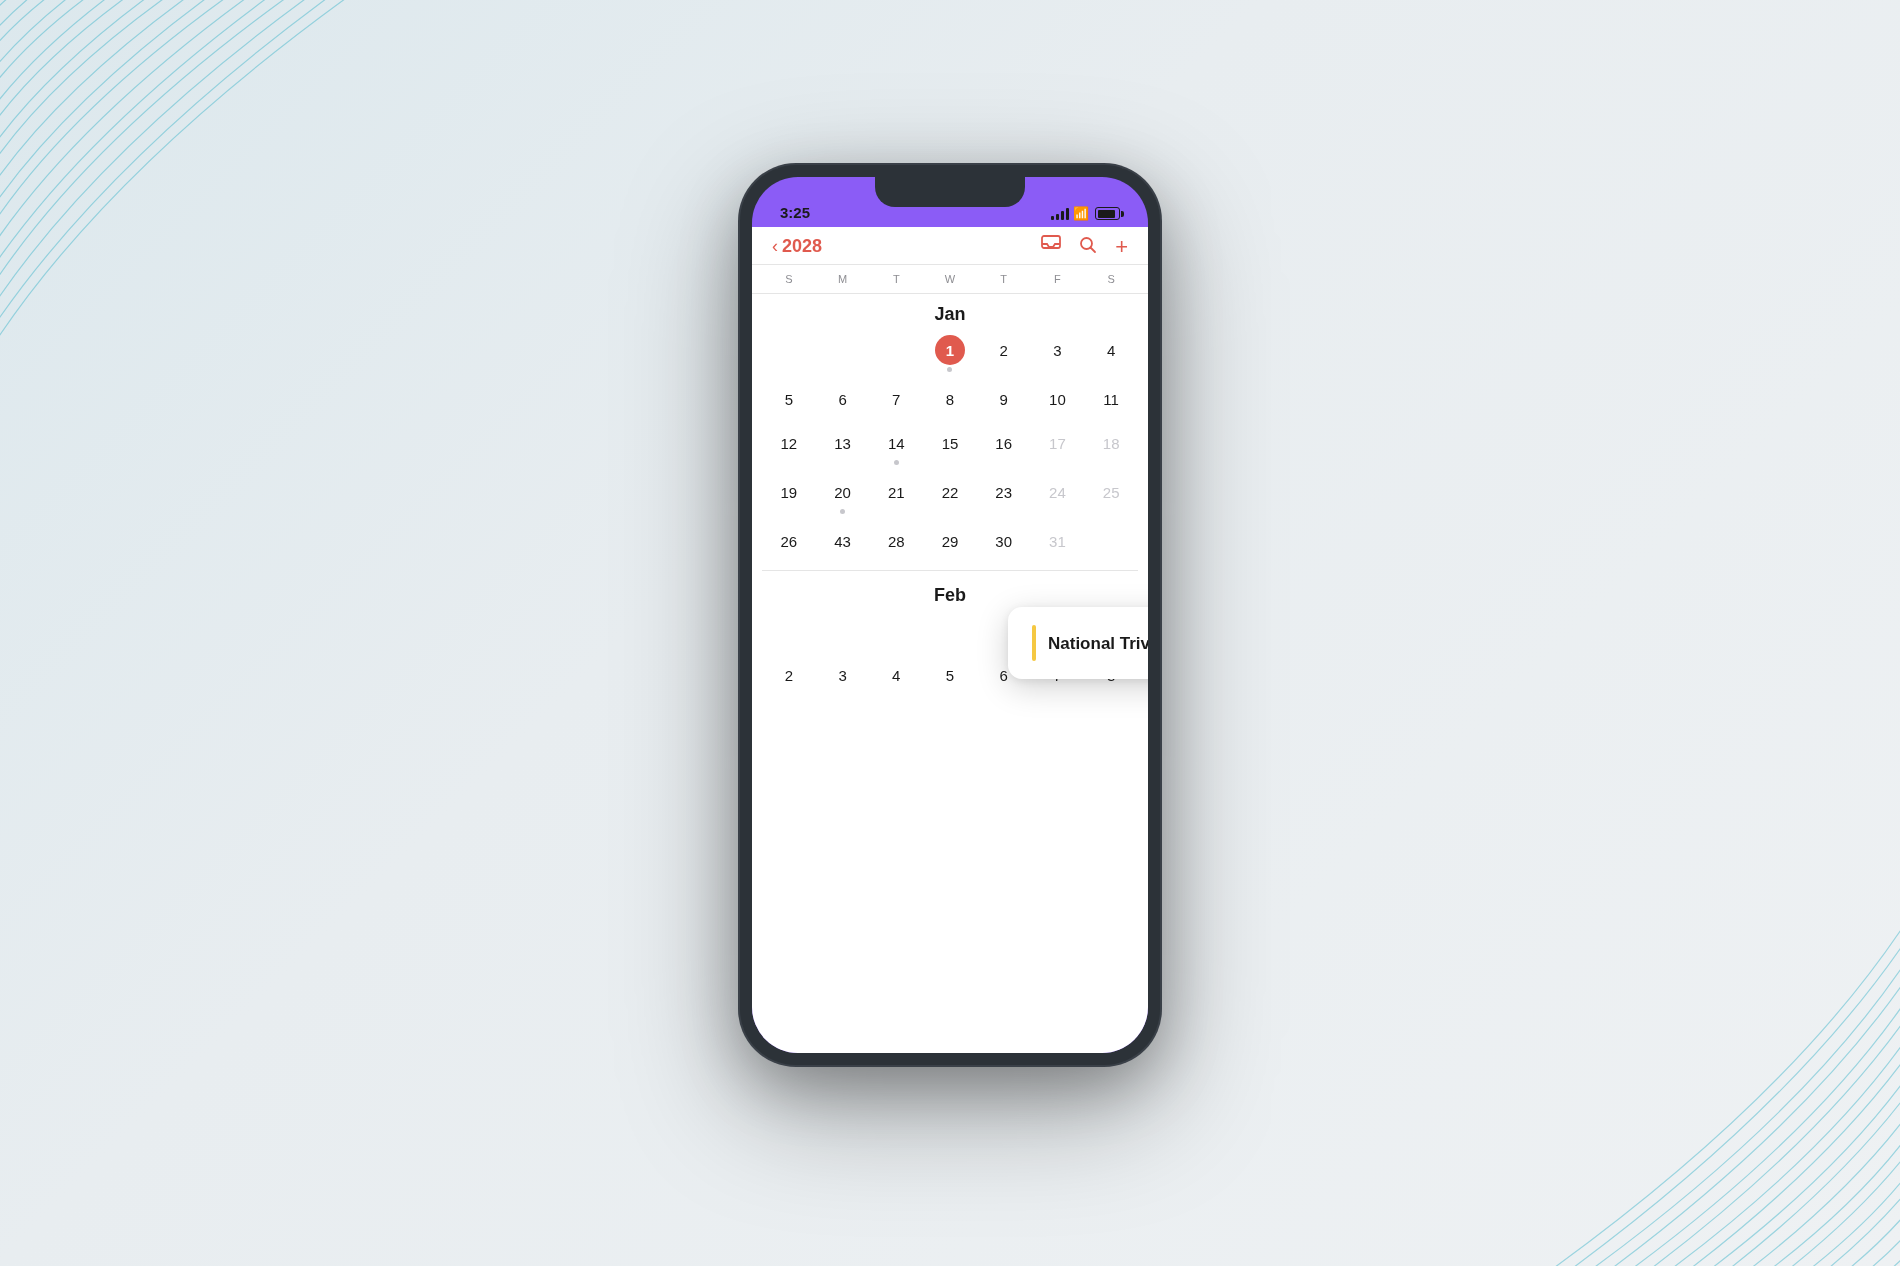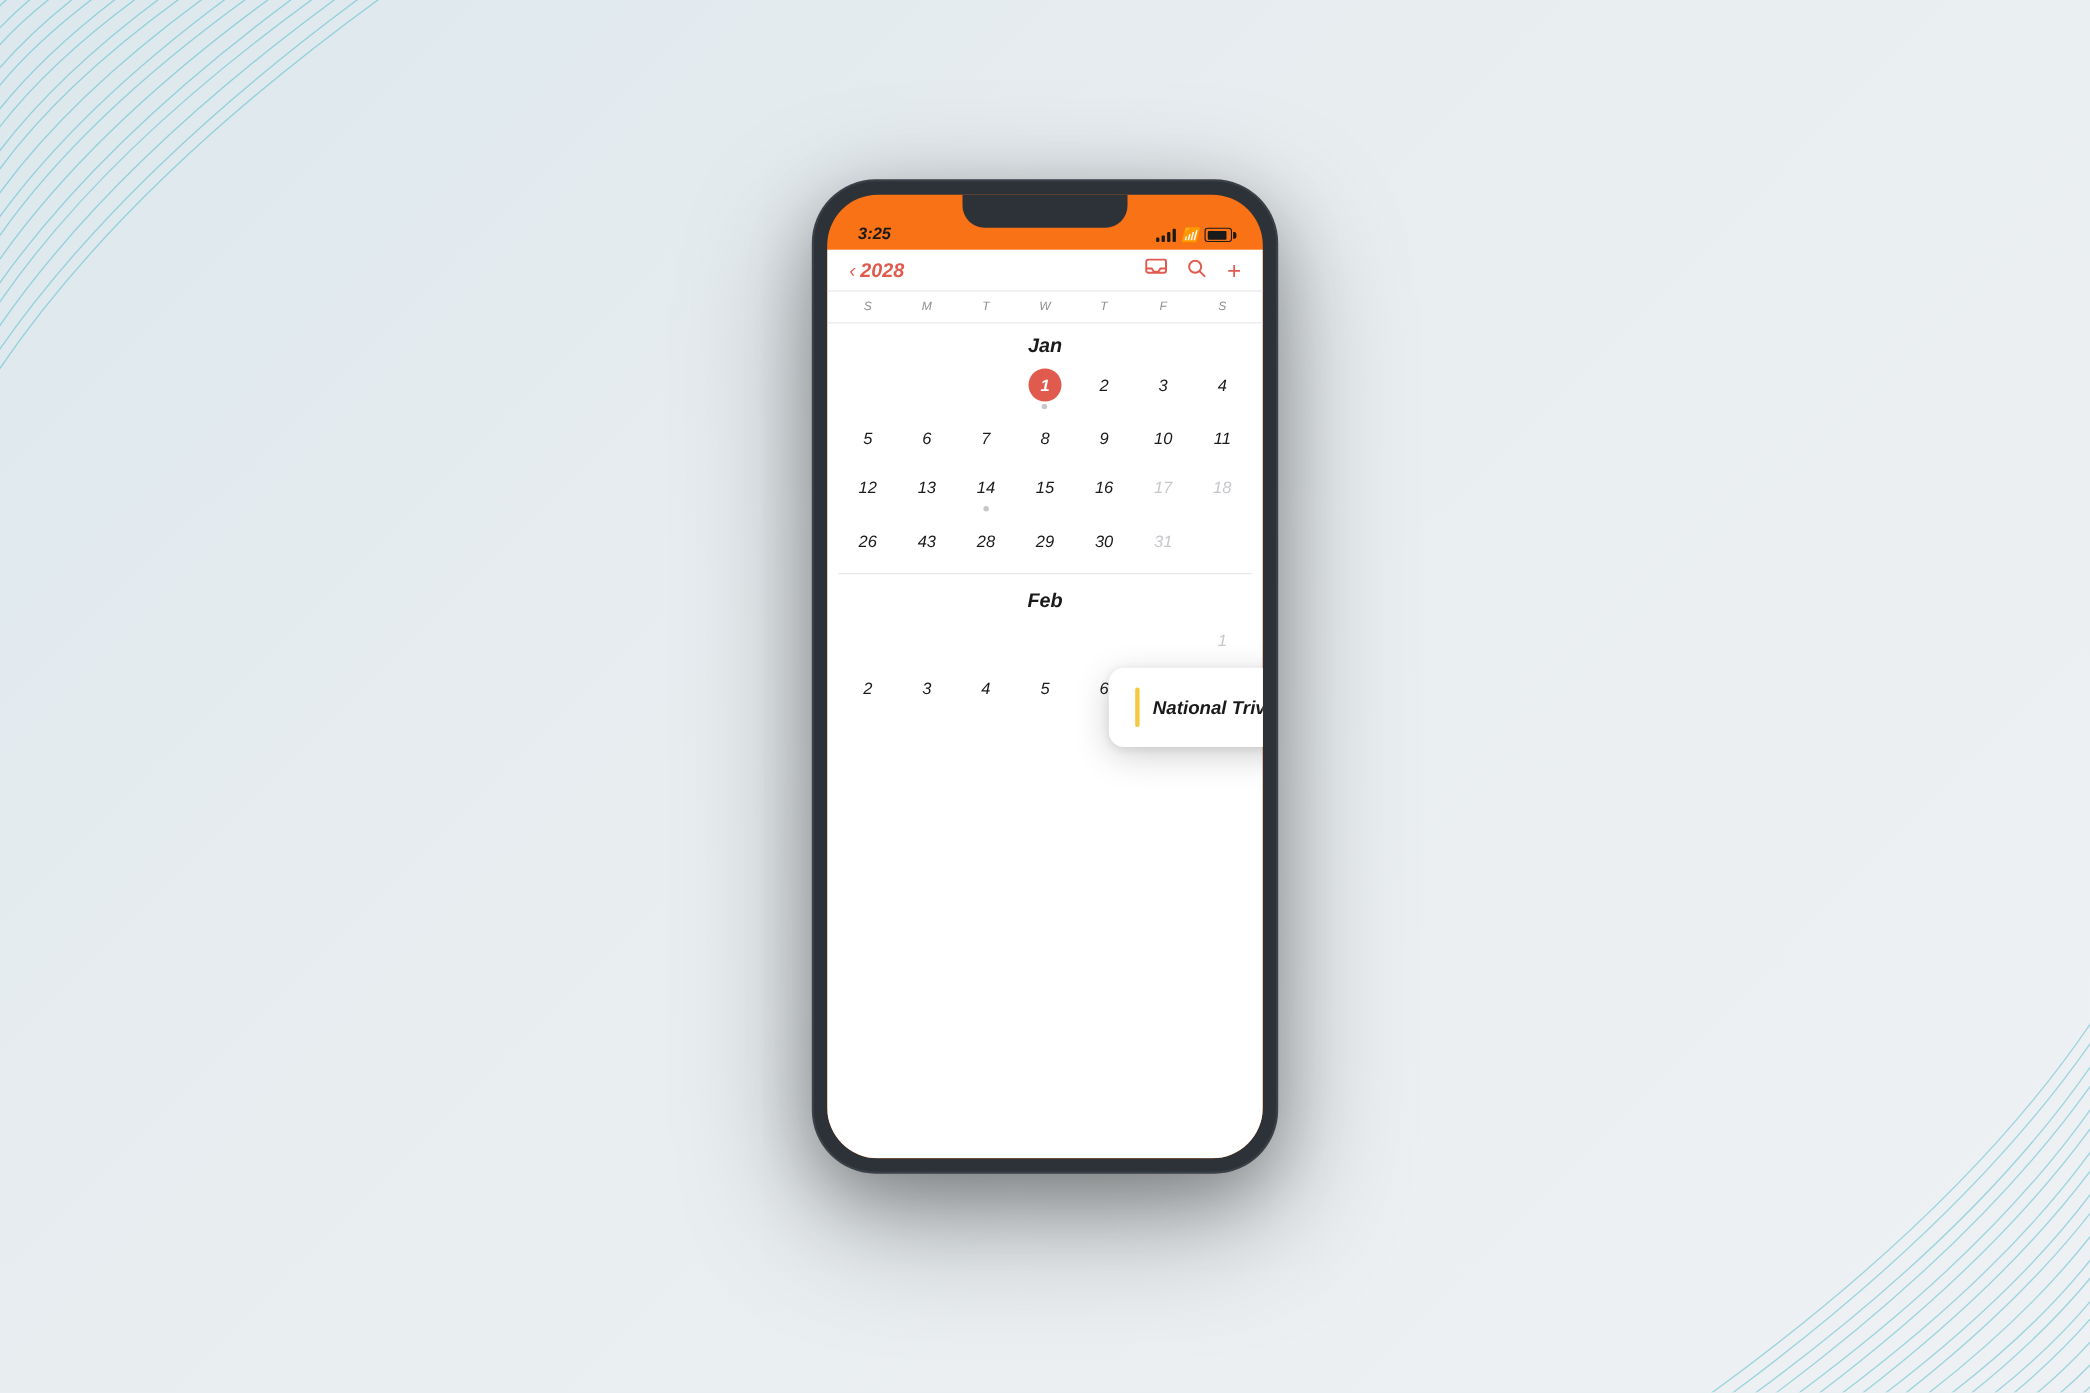--- a/index.html
+++ b/index.html
@@ -72,24 +72,23 @@
         0 20px 60px rgba(0,0,0,0.25);
     }
 
     
     .phone-screen {
       position: absolute;
       top: 12px;
       left: 12px;
       right: 12px;
       bottom: 12px;
-      background: #f97316;
+      background: #8b5cf6;
       border-radius: 46px;
       overflow: hidden;
-      font-style: italic;
     }
 
     
     .notch {
       position: absolute;
       top: 0;
       left: 50%;
       transform: translateX(-50%);
       width: 150px;
       height: 30px;
@@ -495,20 +494,44 @@
             <span class="cal-day-num">16</span>
           </div>
           <div class="cal-cell">
             <span class="cal-day-num gray">17</span>
           </div>
           <div class="cal-cell">
             <span class="cal-day-num gray">18</span>
           </div>
         </div>
 
+        <div class="cal-grid">
+          <div class="cal-cell">
+            <span class="cal-day-num">19</span>
+          </div>
+          <div class="cal-cell">
+            <span class="cal-day-num">20</span>
+            <div class="cal-dot"></div>
+          </div>
+          <div class="cal-cell">
+            <span class="cal-day-num">21</span>
+          </div>
+          <div class="cal-cell">
+            <span class="cal-day-num">22</span>
+          </div>
+          <div class="cal-cell">
+            <span class="cal-day-num">23</span>
+          </div>
+          <div class="cal-cell">
+            <span class="cal-day-num gray">24</span>
+          </div>
+          <div class="cal-cell">
+            <span class="cal-day-num gray">25</span>
+          </div>
+        </div>
 
         <div class="cal-grid">
           <div class="cal-cell">
             <span class="cal-day-num">26</span>
           </div>
           <div class="cal-cell">
             <span class="cal-day-num">43</span>
           </div>
           <div class="cal-cell">
             <span class="cal-day-num">28</span>

